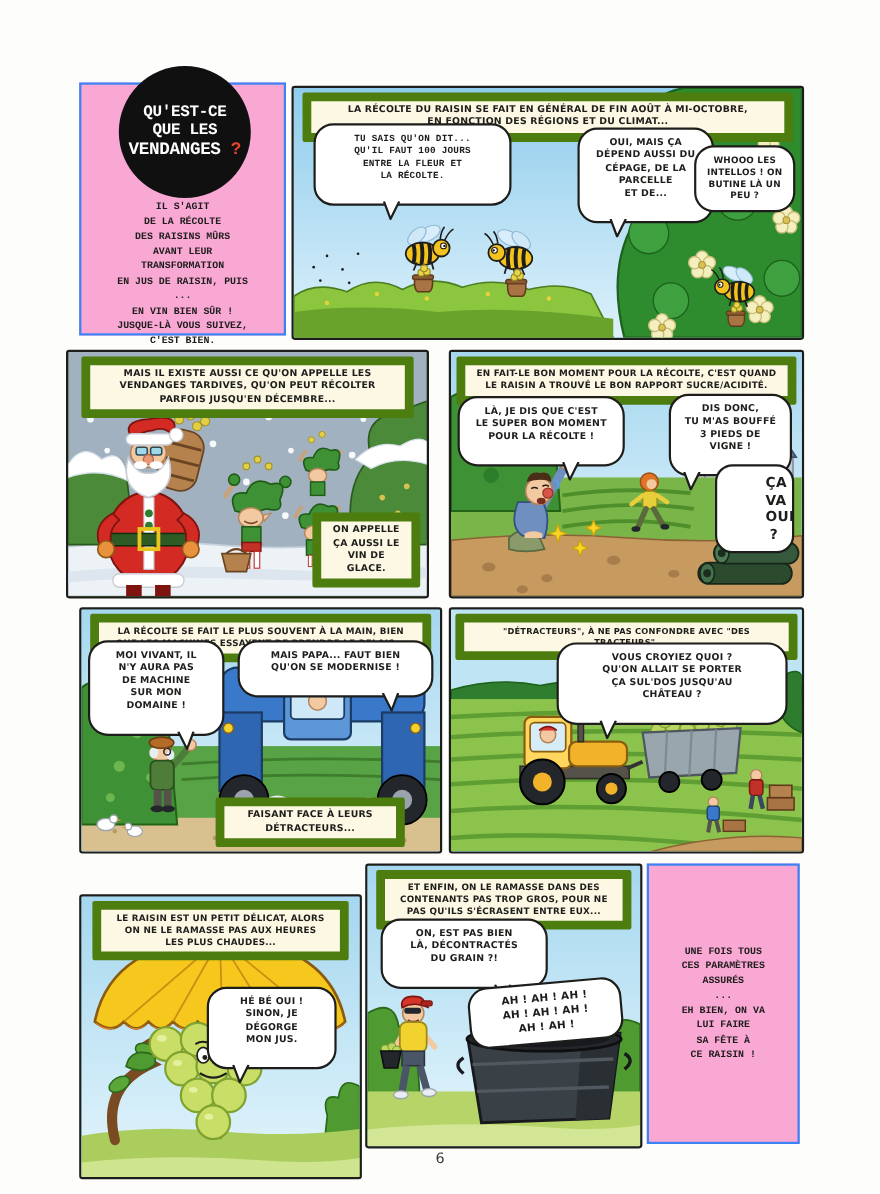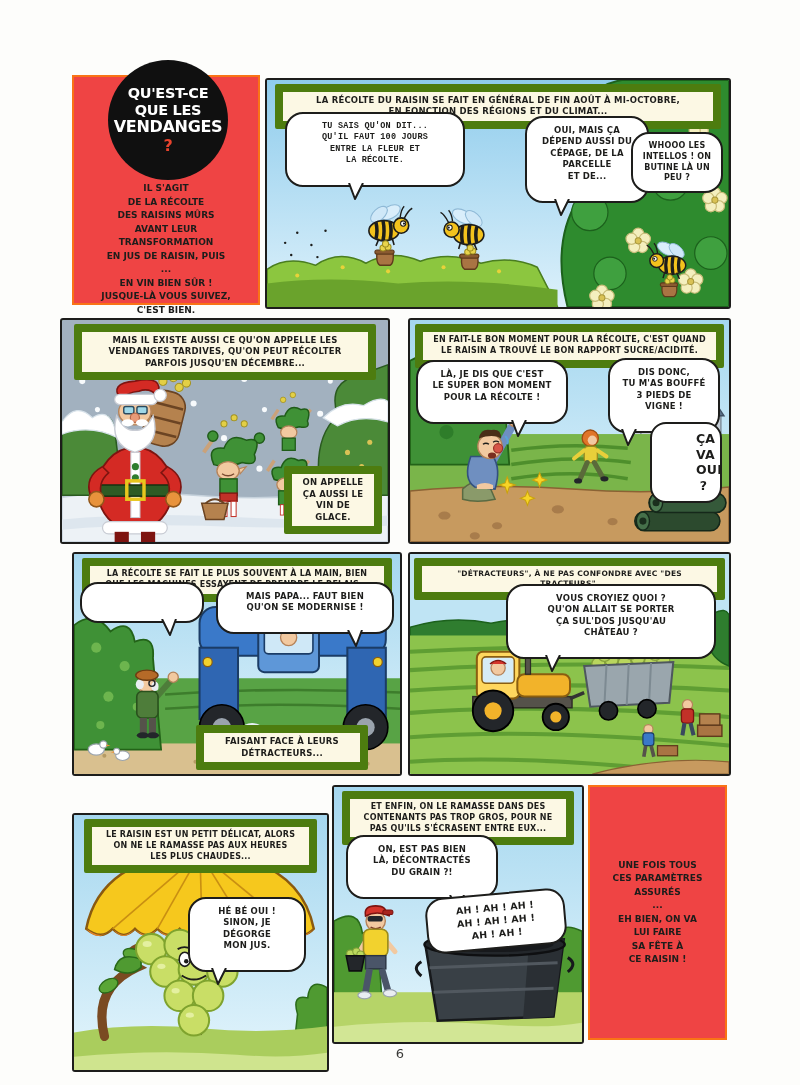--- a/index.html
+++ b/index.html
@@ -8,21 +8,21 @@
   .panel{position:absolute;border:2px solid #1d1d1b;border-radius:3px;overflow:hidden;background:#a9d9ef;}
   .scene{position:absolute;left:0;top:0;width:100%;height:100%;z-index:0;}
   .caption{position:absolute;z-index:2;background:#fcf8e4;border:8px solid #4d7c0f;border-radius:2px;
            padding:3px 6px;font-weight:bold;font-size:8.5px;line-height:1.35;text-align:center;
            white-space:pre-line;letter-spacing:.2px;box-sizing:border-box;}
   .bubble{position:absolute;z-index:2;background:#ffffff;border:2px solid #1d1d1b;border-radius:18px;
           padding:7px 9px;font-weight:bold;font-size:8.5px;line-height:1.35;text-align:center;
           white-space:pre-line;letter-spacing:.2px;box-sizing:border-box;}
   .tail{position:absolute;width:18px;height:17px;bottom:-15px;left:24px;}
   .tail.flip{transform:scaleX(-1);}
-  .note{position:absolute;background:#ef4444;border:2px solid #f97316;box-sizing:border-box;z-index:1;}
+  .note{position:absolute;background:#f9a8d4;border:2px solid #3b82f6;box-sizing:border-box;z-index:1;font-family:Liberation Mono, monospace;}
   .intro-circle{position:absolute;left:34px;top:-17px;width:120px;height:120px;border-radius:50%;
                 background:#101010;z-index:3;display:flex;flex-direction:column;align-items:center;
                 justify-content:center;text-align:center;}
   .intro-circle .l{color:#ffffff;font-weight:bold;font-size:14.5px;line-height:1.15;letter-spacing:-.3px;}
   .intro-circle .l3{font-size:16px;}
   .intro-circle .q{color:#e8432d;}
   .note-text{position:absolute;left:8px;right:8px;font-weight:bold;font-size:9px;line-height:1.5;
              text-align:center;white-space:pre-line;}
   .outro-flex{display:flex;align-items:center;justify-content:center;height:100%;}
   .outro-flex .note-text{position:static;padding:0 8px;}
@@ -480,21 +480,25 @@
         <path d="M10,-5 L14,-4 L10,-3 Z" fill="#e8933c"></path>
       </g>
       <g transform="translate(48,198) scale(0.85)">
         <ellipse cx="0" cy="0" rx="8" ry="5.5" fill="#fff" stroke="#9aa3ad" stroke-width="1.2"></ellipse>
         <circle cx="-7" cy="-5" r="3.5" fill="#fff" stroke="#9aa3ad" stroke-width="1.2"></circle>
         <path d="M-10,-5 L-14,-4 L-10,-3 Z" fill="#e8933c"></path>
       </g>
     </svg>
     <div class="caption" style="left:8px;right:8px;top:4px;font-size:8px;">LA RÉCOLTE SE FAIT LE PLUS SOUVENT À LA MAIN, BIEN
 QUE LES MACHINES ESSAYENT DE PRENDRE LE RELAIS...</div>
-    <div class="bubble" style="left:6px;top:28px;width:124px;">
+    <div class="bubble" style="left:6px;top:28px;width:124px;"><span>MOI VIVANT, IL
+N'Y AURA PAS
+DE MACHINE
+SUR MON
+DOMAINE !</span>
       <svg class="tail flip" style="left:auto;right:24px;" viewBox="0 0 18 17">
           <path d="M2,0 L8,16 L16,0" fill="#fff" stroke="#1d1d1b" stroke-width="2" stroke-linejoin="round"></path>
         </svg>
     </div>
     <div class="bubble" style="left:142px;top:28px;width:178px;"><span>MAIS PAPA... FAUT BIEN
 QU'ON SE MODERNISE !</span>
       <svg class="tail flip" style="left:auto;right:28px;" viewBox="0 0 18 17">
           <path d="M2,0 L8,16 L16,0" fill="#fff" stroke="#1d1d1b" stroke-width="2" stroke-linejoin="round"></path>
         </svg>
     </div>

